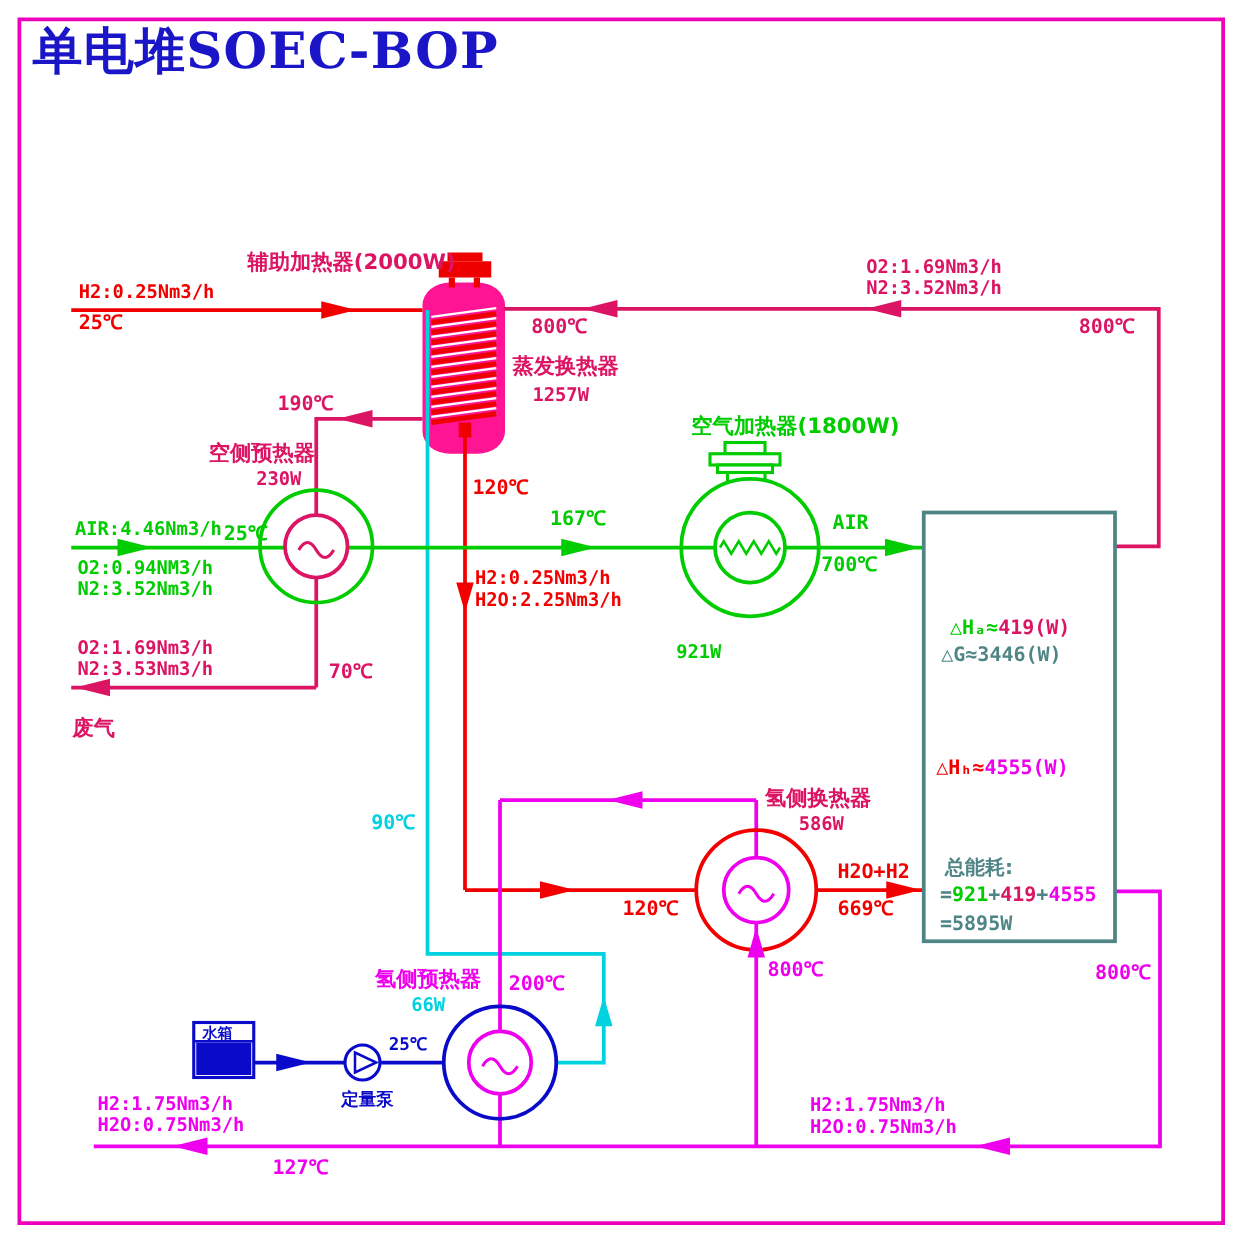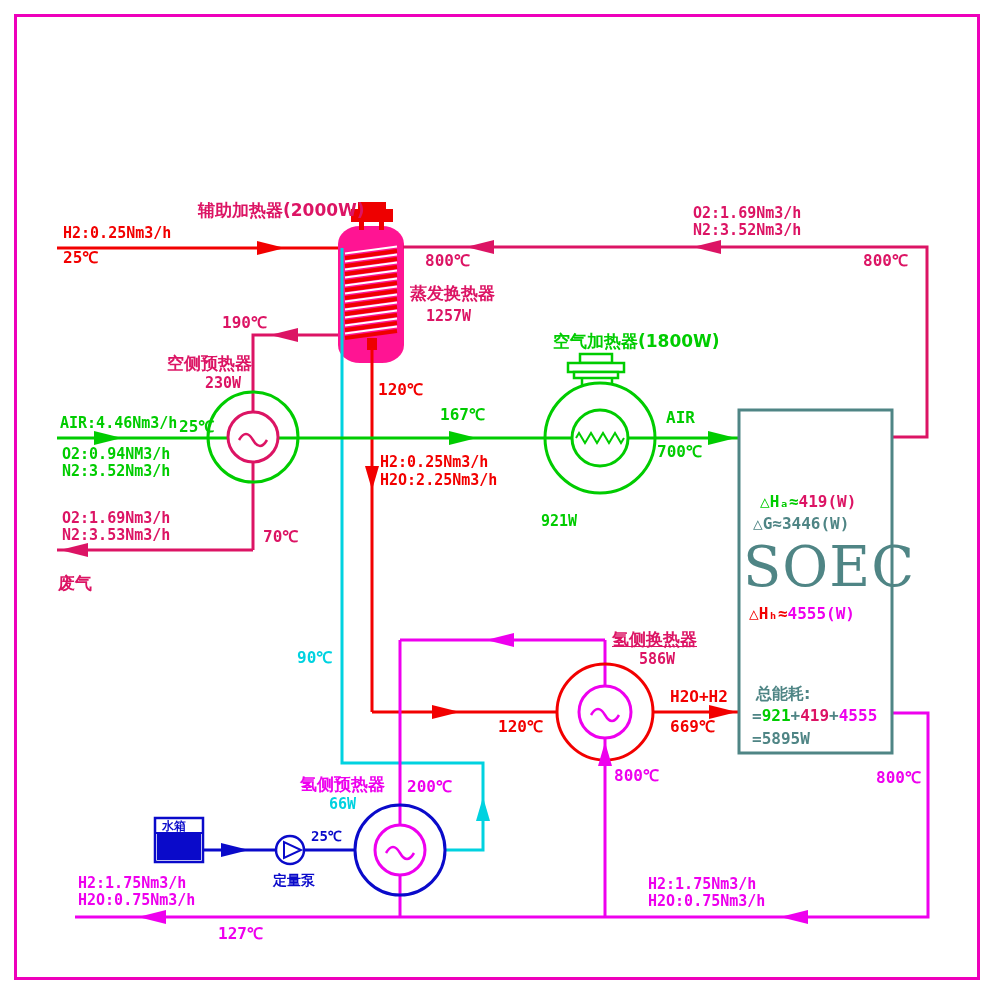--- a/index.html
+++ b/index.html
@@ -25,20 +25,21 @@
          font-size:40px;font-weight:bold;color:#1a16c8;letter-spacing:1px;}
   #soecname{position:absolute;left:743px;top:534px;font-family:"DejaVu Serif","Liberation Serif",serif;
          font-size:56px;color:#4f8585;letter-spacing:1px;}
   .energy span{font-weight:bold;}
 </style>
 </head>
 <body>
 
 <div id="canvas">
   <div id="frame"></div>
+  <div id="title" class="lbl">单电堆SOEC-BOP</div>
 
   <svg id="pipes" viewBox="0 0 1000 1000">
 
     <g>
       <rect x="338" y="226" width="66" height="137" rx="22" ry="18" fill="#ff1493"></rect>
 
       <polyline points="342,248 342,763 483,763 483,850 445,850" fill="none" stroke="#00d2e0" stroke-width="3"></polyline>
 
       <g>
         <line x1="345" y1="253.5" x2="397" y2="246.5" stroke="#ffffff" stroke-width="1.8"></line>
@@ -195,21 +196,21 @@
   <div class="lbl crimson" style="left:62px;top:528px;">N2:3.53Nm3/h</div>
   <div class="lbl crimson t16" style="left:263px;top:529px;">70℃</div>
   <div class="lbl crimson cn" style="left:58px;top:551px;margin-top:24px;">废气</div>
 
   <div class="lbl green t16" style="left:440px;top:407px;">167℃</div>
   <div class="lbl green cn" style="left:553px;top:333px;">空气加热器(1800W)</div>
   <div class="lbl green" style="left:541px;top:486px;margin-top:28px;">921W</div>
   <div class="lbl green t16" style="left:666px;top:410px;">AIR</div>
   <div class="lbl green t16" style="left:657px;top:444px;">700℃</div>
 
-  <div class="lbl crimson cn" style="left:612px;top:631px;text-decoration:underline;">氢侧换热器</div>
+  <div class="lbl crimson cn" style="left:612px;top:631px;">氢侧换热器</div>
   <div class="lbl crimson" style="left:639px;top:652px;">586W</div>
   <div class="lbl red t16" style="left:498px;top:719px;">120℃</div>
   <div class="lbl red t16" style="left:670px;top:689px;">H2O+H2</div>
   <div class="lbl red t16" style="left:670px;top:719px;">669℃</div>
   <div class="lbl magenta t16" style="left:614px;top:768px;">800℃</div>
 
   <div class="lbl cyan t16" style="left:297px;top:650px;">90℃</div>
   <div class="lbl magenta t16" style="left:407px;top:779px;">200℃</div>
   <div class="lbl magenta cn" style="left:300px;top:776px;">氢侧预热器</div>
   <div class="lbl cyan" style="left:329px;top:797px;">66W</div>
@@ -222,21 +223,20 @@
   <div class="lbl magenta" style="left:78px;top:893px;">H2O:0.75Nm3/h</div>
   <div class="lbl magenta t16" style="left:218px;top:926px;">127℃</div>
   <div class="lbl magenta" style="left:648px;top:877px;">H2:1.75Nm3/h</div>
   <div class="lbl magenta" style="left:648px;top:894px;">H2O:0.75Nm3/h</div>
   <div class="lbl magenta t16" style="left:876px;top:770px;">800℃</div>
 
   <div class="lbl t16" style="left:760px;top:494px;">
     <span class="green">△Hₐ≈</span><span class="crimson">419(W)</span>
   </div>
   <div class="lbl teal t16" style="left:753px;top:516px;">△G≈3446(W)</div>
-  <div id="soecname">SOEC</div>
   <div class="lbl t16" style="left:749px;top:606px;">
     <span class="red">△Hₕ≈</span><span class="magenta">4555(W)</span>
   </div>
   <div class="lbl teal cn t16" style="left:756px;top:686px;">总能耗:</div>
   <div class="lbl t16 energy" style="left:752px;top:708px;">
     <span class="teal">=</span><span class="green">921</span><span class="teal">+</span><span class="crimson">419</span><span class="teal">+</span><span class="magenta">4555</span>
   </div>
   <div class="lbl teal t16" style="left:752px;top:731px;">=5895W</div>
 </div>
 

